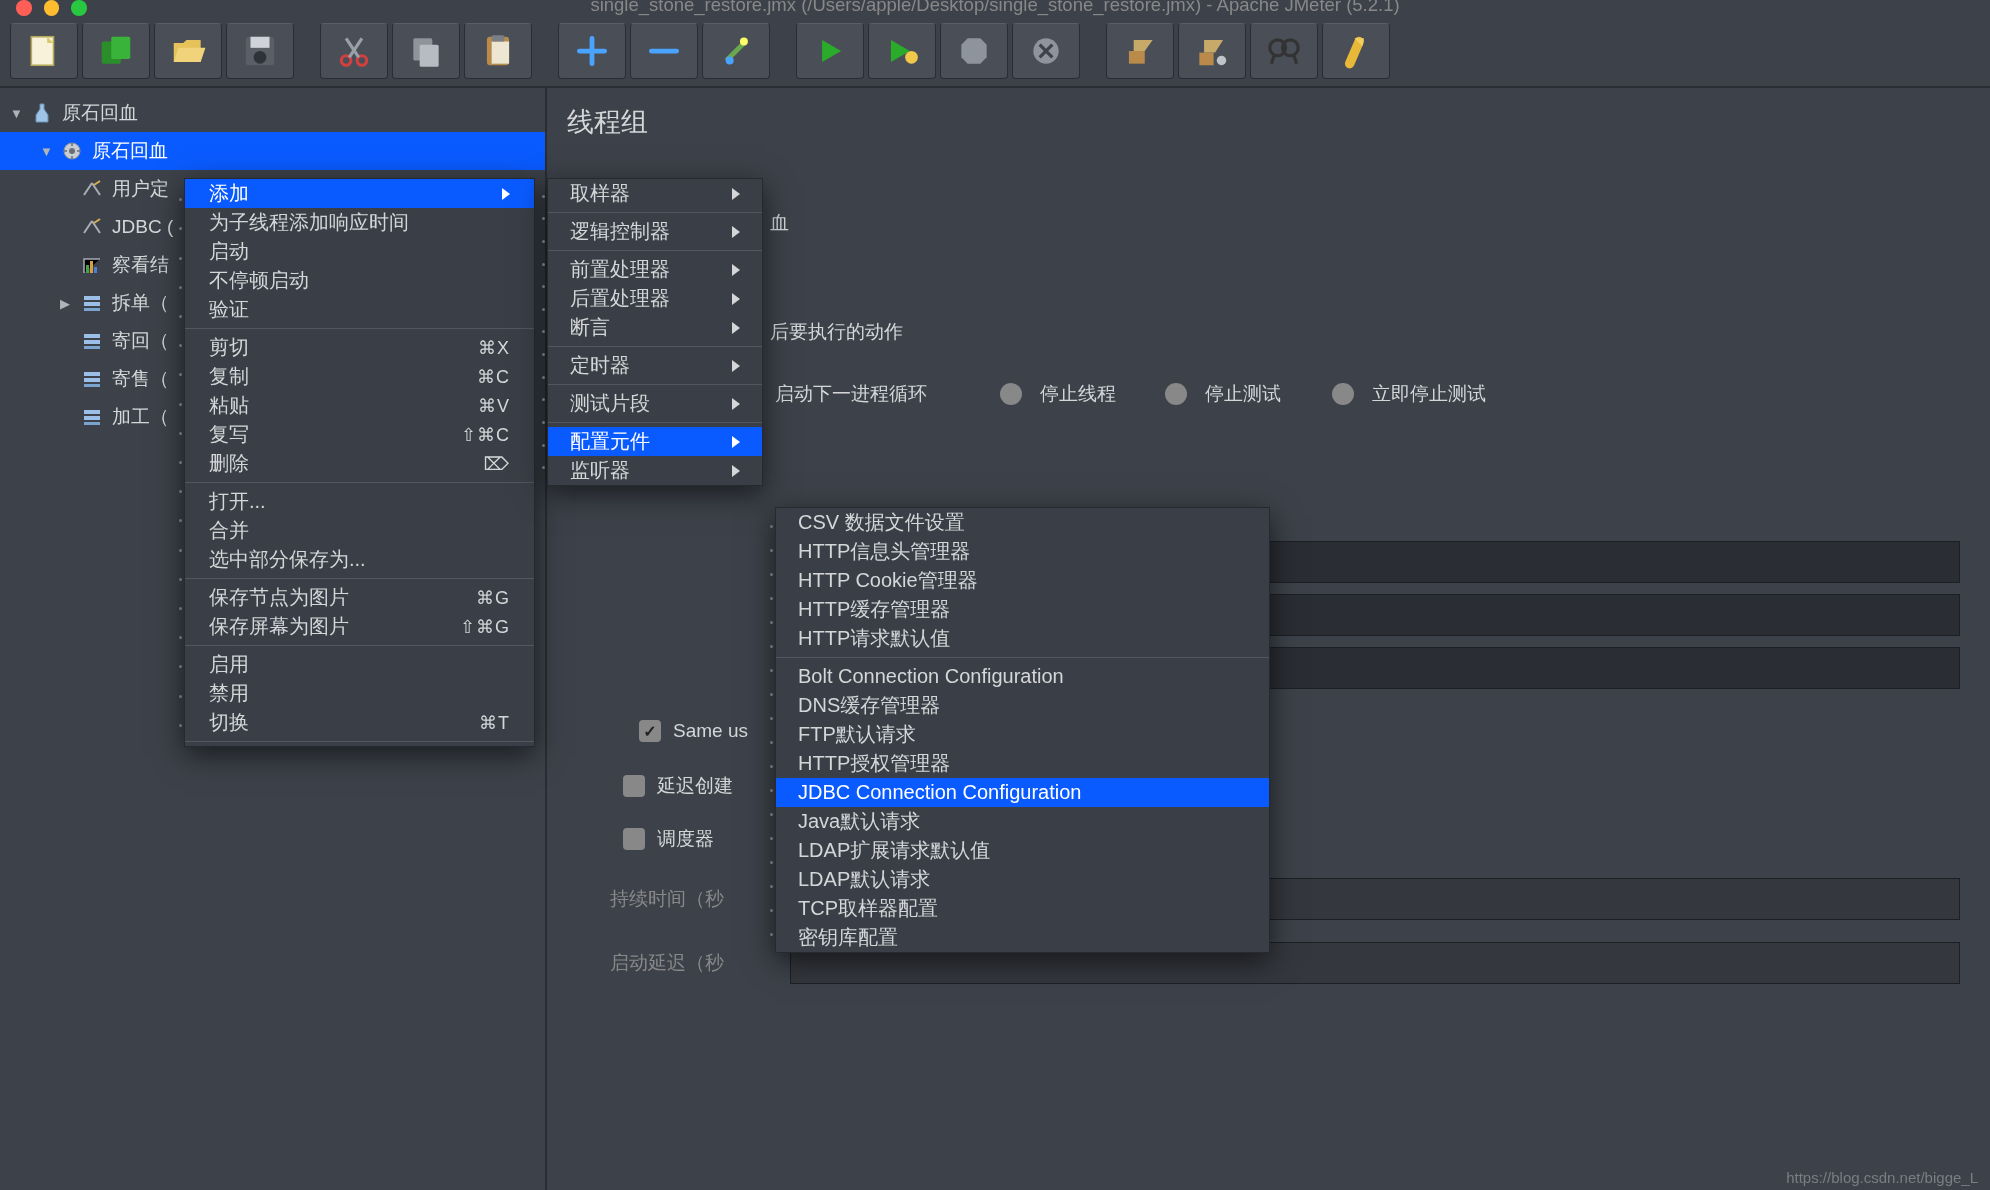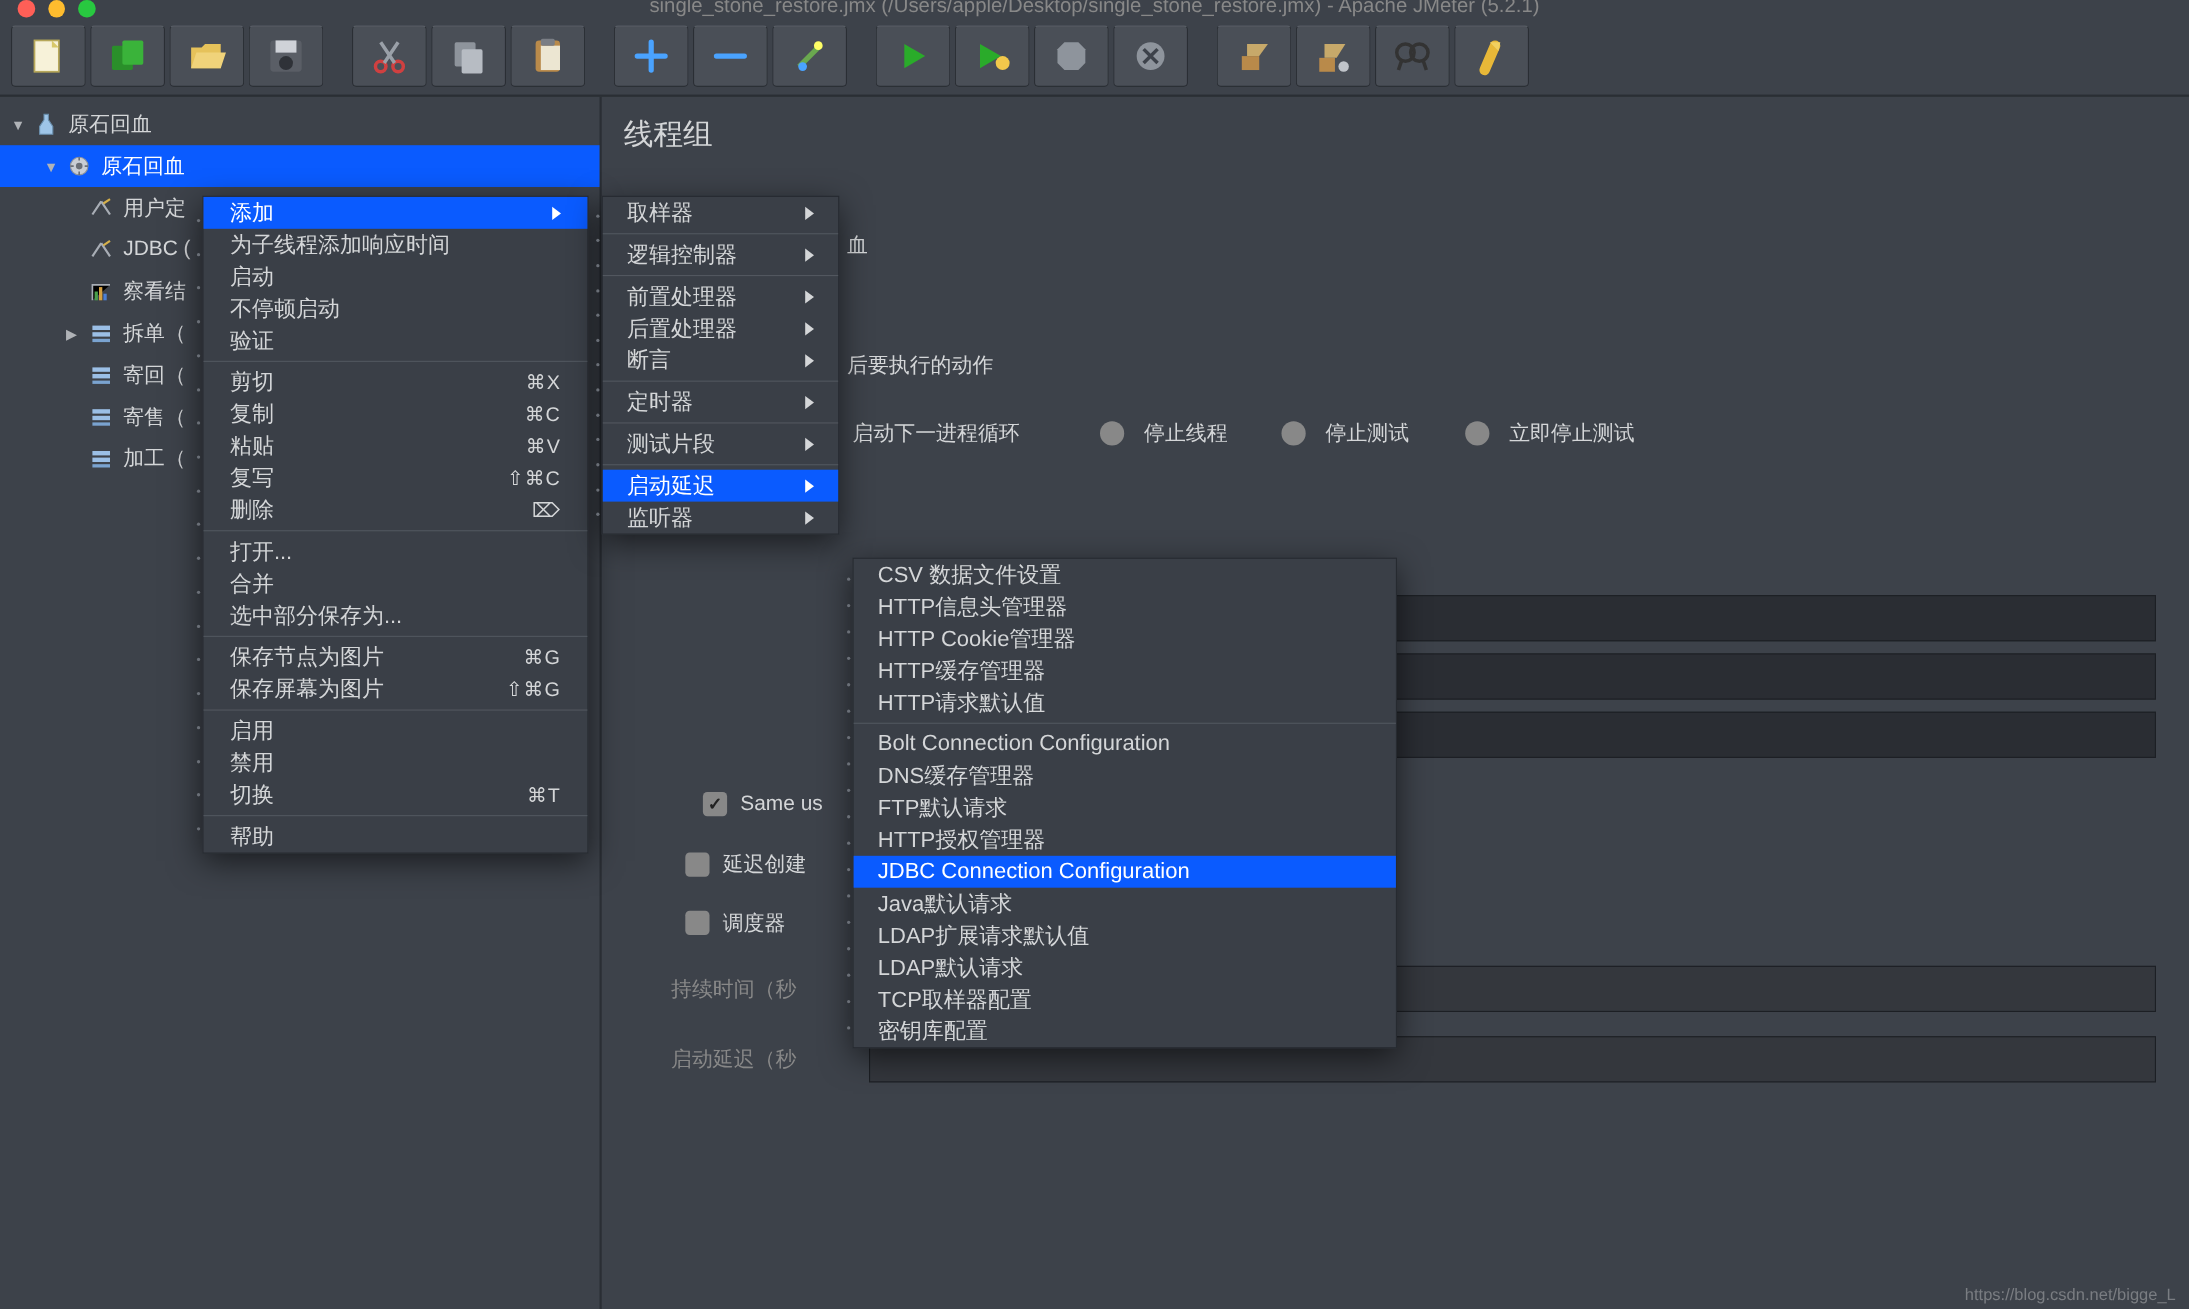--- a/index.html
+++ b/index.html
@@ -592,23 +592,20 @@
         <span>启用</span>
       </div>
       <div class="ctx-item">
         <span>禁用</span>
       </div>
       <div class="ctx-item">
         <span>切换</span>
         <span class="shortcut">⌘T</span>
       </div>
       <div class="ctx-sep"></div>
-      <div class="ctx-item">
-        <span>帮助</span>
-      </div>
     </div>
 
   <div class="ctx-menu submenu" id="ctx2" style="left:547px; top:178px; width:216px;">
     <div class="grab-strip">
         <span></span>
         <span></span>
         <span></span>
         <span></span>
         <span></span>
         <span></span>
@@ -647,21 +644,21 @@
         <span>定时器</span>
         <span class="ctx-arrow"></span>
       </div>
       <div class="ctx-sep"></div>
       <div class="ctx-item">
         <span>测试片段</span>
         <span class="ctx-arrow"></span>
       </div>
       <div class="ctx-sep"></div>
       <div class="ctx-item hl">
-        <span>启动延迟</span>
+        <span>配置元件</span>
         <span class="ctx-arrow"></span>
       </div>
       <div class="ctx-item">
         <span>监听器</span>
         <span class="ctx-arrow"></span>
       </div>
     </div>
 
   <div class="ctx-menu submenu" id="ctx3" style="left:775px; top:507px; width:495px;">
     <div class="grab-strip">

